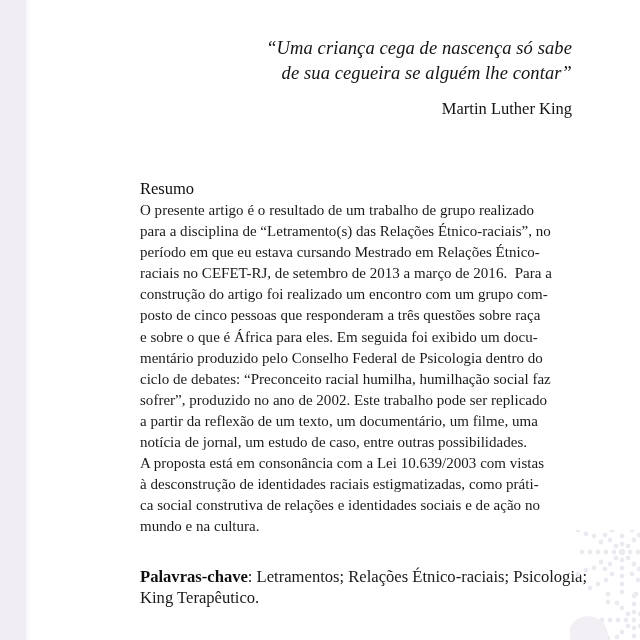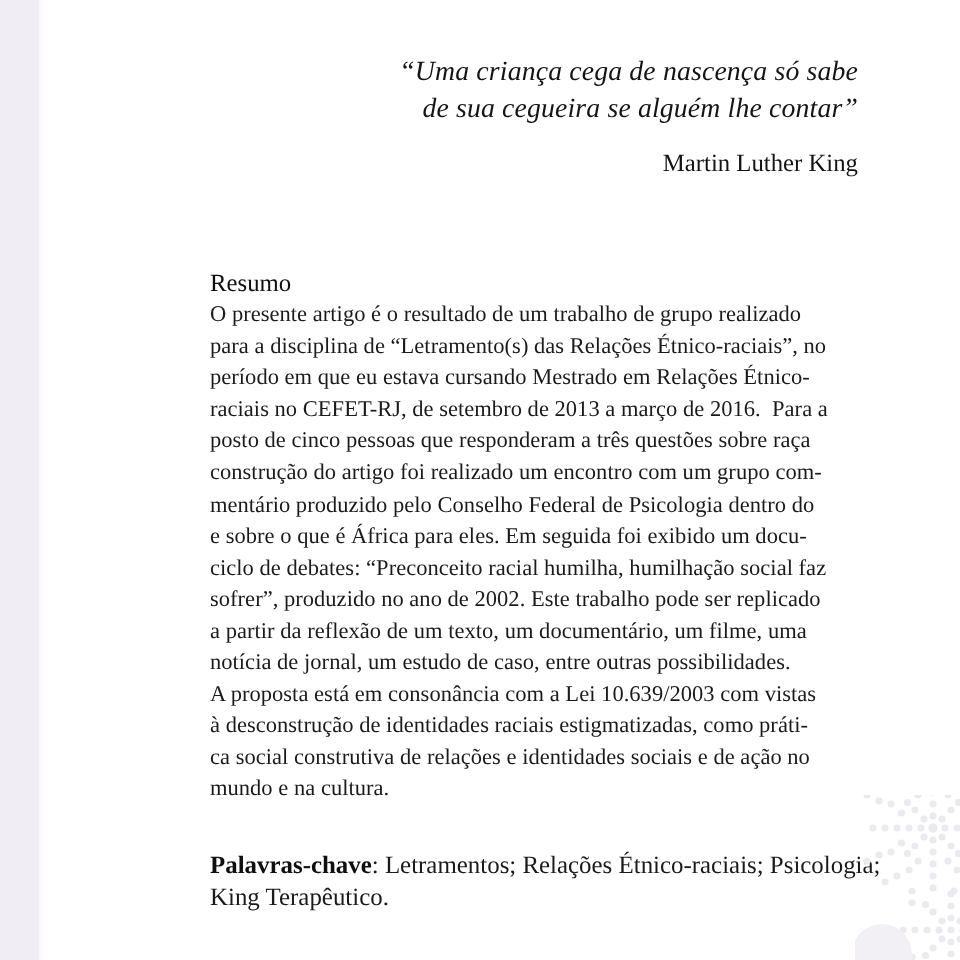--- a/index.html
+++ b/index.html
@@ -144,24 +144,24 @@
       <div id="quote-attribution">Martin Luther King</div>
     </div>
 
     <div id="abstract-block">
       <div id="abstract-heading">Resumo</div>
 
       <div class="body-line">O presente artigo é o resultado de um trabalho de grupo realizado</div>
       <div class="body-line">para a disciplina de “Letramento(s) das Relações Étnico-raciais”, no</div>
       <div class="body-line">período em que eu estava cursando Mestrado em Relações Étnico-</div>
       <div class="body-line">raciais no CEFET-RJ, de setembro de 2013 a março de 2016.  Para a</div>
+      <div class="body-line">construção do artigo foi realizado um encontro com um grupo com-</div>
       <div class="body-line">posto de cinco pessoas que responderam a três questões sobre raça</div>
-      <div class="body-line">construção do artigo foi realizado um encontro com um grupo com-</div>
+      <div class="body-line">e sobre o que é África para eles. Em seguida foi exibido um docu-</div>
       <div class="body-line">mentário produzido pelo Conselho Federal de Psicologia dentro do</div>
-      <div class="body-line">e sobre o que é África para eles. Em seguida foi exibido um docu-</div>
       <div class="body-line">ciclo de debates: “Preconceito racial humilha, humilhação social faz</div>
       <div class="body-line">sofrer”, produzido no ano de 2002. Este trabalho pode ser replicado</div>
       <div class="body-line">a partir da reflexão de um texto, um documentário, um filme, uma</div>
       <div class="body-line">notícia de jornal, um estudo de caso, entre outras possibilidades.</div>
       <div class="body-line">A proposta está em consonância com a Lei 10.639/2003 com vistas</div>
       <div class="body-line">à desconstrução de identidades raciais estigmatizadas, como práti-</div>
       <div class="body-line">ca social construtiva de relações e identidades sociais e de ação no</div>
       <div class="body-line">mundo e na cultura.</div>
     </div>
 

